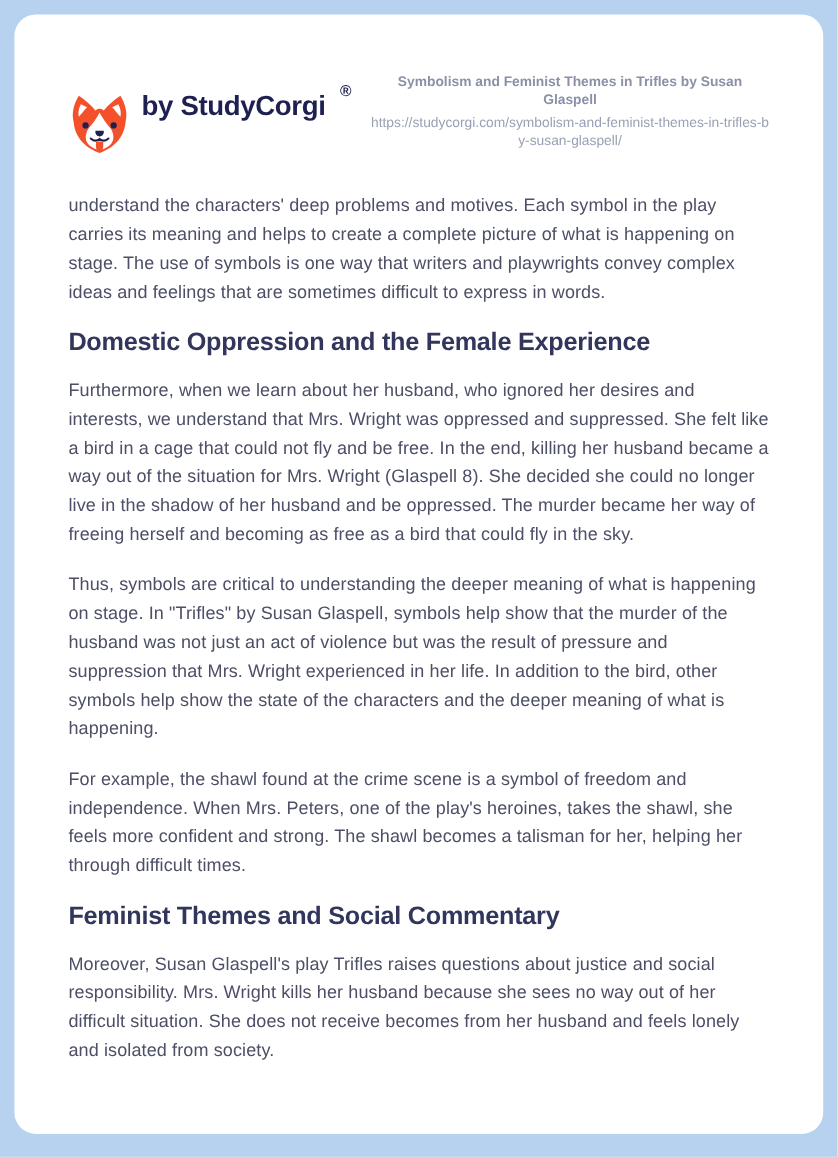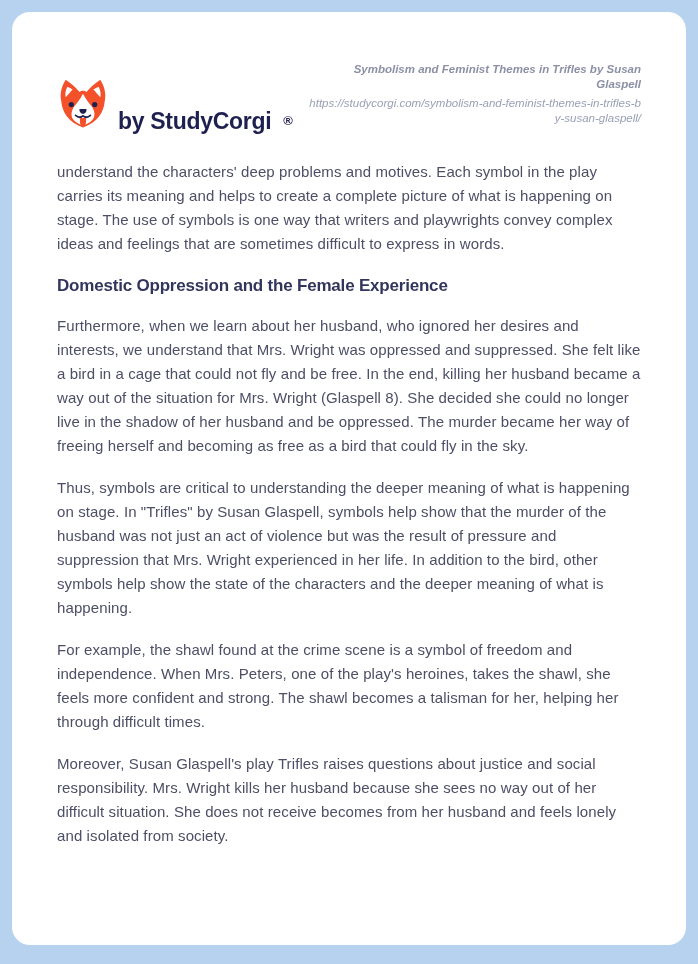--- a/index.html
+++ b/index.html
@@ -19,42 +19,42 @@
     overflow: hidden;
   }
   .doc-header {
     display: flex;
     justify-content: space-between;
     align-items: flex-start;
     padding-top: 50px;
   }
   .brand {
     display: flex;
-    align-items: flex-end;
+    align-items: flex-start;
     gap: 9px;
     margin-top: 13px;
   }
   .brand svg { width: 52px; height: 60px; display: block; }
   .brand-name {
     font-size: 23px;
     font-weight: bold;
     color: #1e2150;
     letter-spacing: -0.3px;
     white-space: nowrap;
   }
   .reg-mark {
     font-size: 13px;
     font-weight: bold;
     color: #1e2150;
     vertical-align: top;
     position: relative;
     top: -7px;
     margin-left: 3px;
   }
-  .doc-meta { width: 332px; text-align: right; font-style: italic; }
+  .doc-meta { width: 332px; text-align: center; }
   .doc-title {
     font-size: 11.5px;
     font-weight: bold;
     color: #8b90a6;
     line-height: 15px;
   }
   .doc-url {
     font-size: 11.5px;
     color: #9aa1b5;
     line-height: 15px;
@@ -63,21 +63,21 @@
   }
   .article { margin-top: 25px; }
   .article p {
     font-size: 15px;
     line-height: 24px;
     color: #4c4f66;
     letter-spacing: 0.1px;
     margin: 0 0 18px 0;
   }
   .article h2 {
-    font-size: 17px;
+    font-size: 21px;
     font-weight: bold;
     color: #32365c;
     line-height: 24px;
     letter-spacing: -0.2px;
     margin: 14px 0 16px 0;
   }
 </style>
 </head>
 <body>
 
@@ -127,16 +127,17 @@
     </div>
 
   </div>
 
   <div class="article">
     <p>understand the characters' deep problems and motives. Each symbol in the play carries its meaning and helps to create a complete picture of what is happening on stage. The use of symbols is one way that writers and playwrights convey complex ideas and feelings that are sometimes difficult to express in words.</p>
     <h2>Domestic Oppression and the Female Experience</h2>
     <p>Furthermore, when we learn about her husband, who ignored her desires and interests, we understand that Mrs. Wright was oppressed and suppressed. She felt like a bird in a cage that could not fly and be free. In the end, killing her husband became a way out of the situation for Mrs. Wright (Glaspell 8). She decided she could no longer live in the shadow of her husband and be oppressed. The murder became her way of freeing herself and becoming as free as a bird that could fly in the sky.</p>
     <p>Thus, symbols are critical to understanding the deeper meaning of what is happening on stage. In "Trifles" by Susan Glaspell, symbols help show that the murder of the husband was not just an act of violence but was the result of pressure and suppression that Mrs. Wright experienced in her life. In addition to the bird, other symbols help show the state of the characters and the deeper meaning of what is happening.</p>
     <p>For example, the shawl found at the crime scene is a symbol of freedom and independence. When Mrs. Peters, one of the play's heroines, takes the shawl, she feels more confident and strong. The shawl becomes a talisman for her, helping her through difficult times.</p>
+    <h2>Feminist Themes and Social Commentary</h2>
     <p>Moreover, Susan Glaspell's play Trifles raises questions about justice and social responsibility. Mrs. Wright kills her husband because she sees no way out of her difficult situation. She does not receive becomes from her husband and feels lonely and isolated from society.</p>
   </div>
 
 </div>
 
 </body></html>

